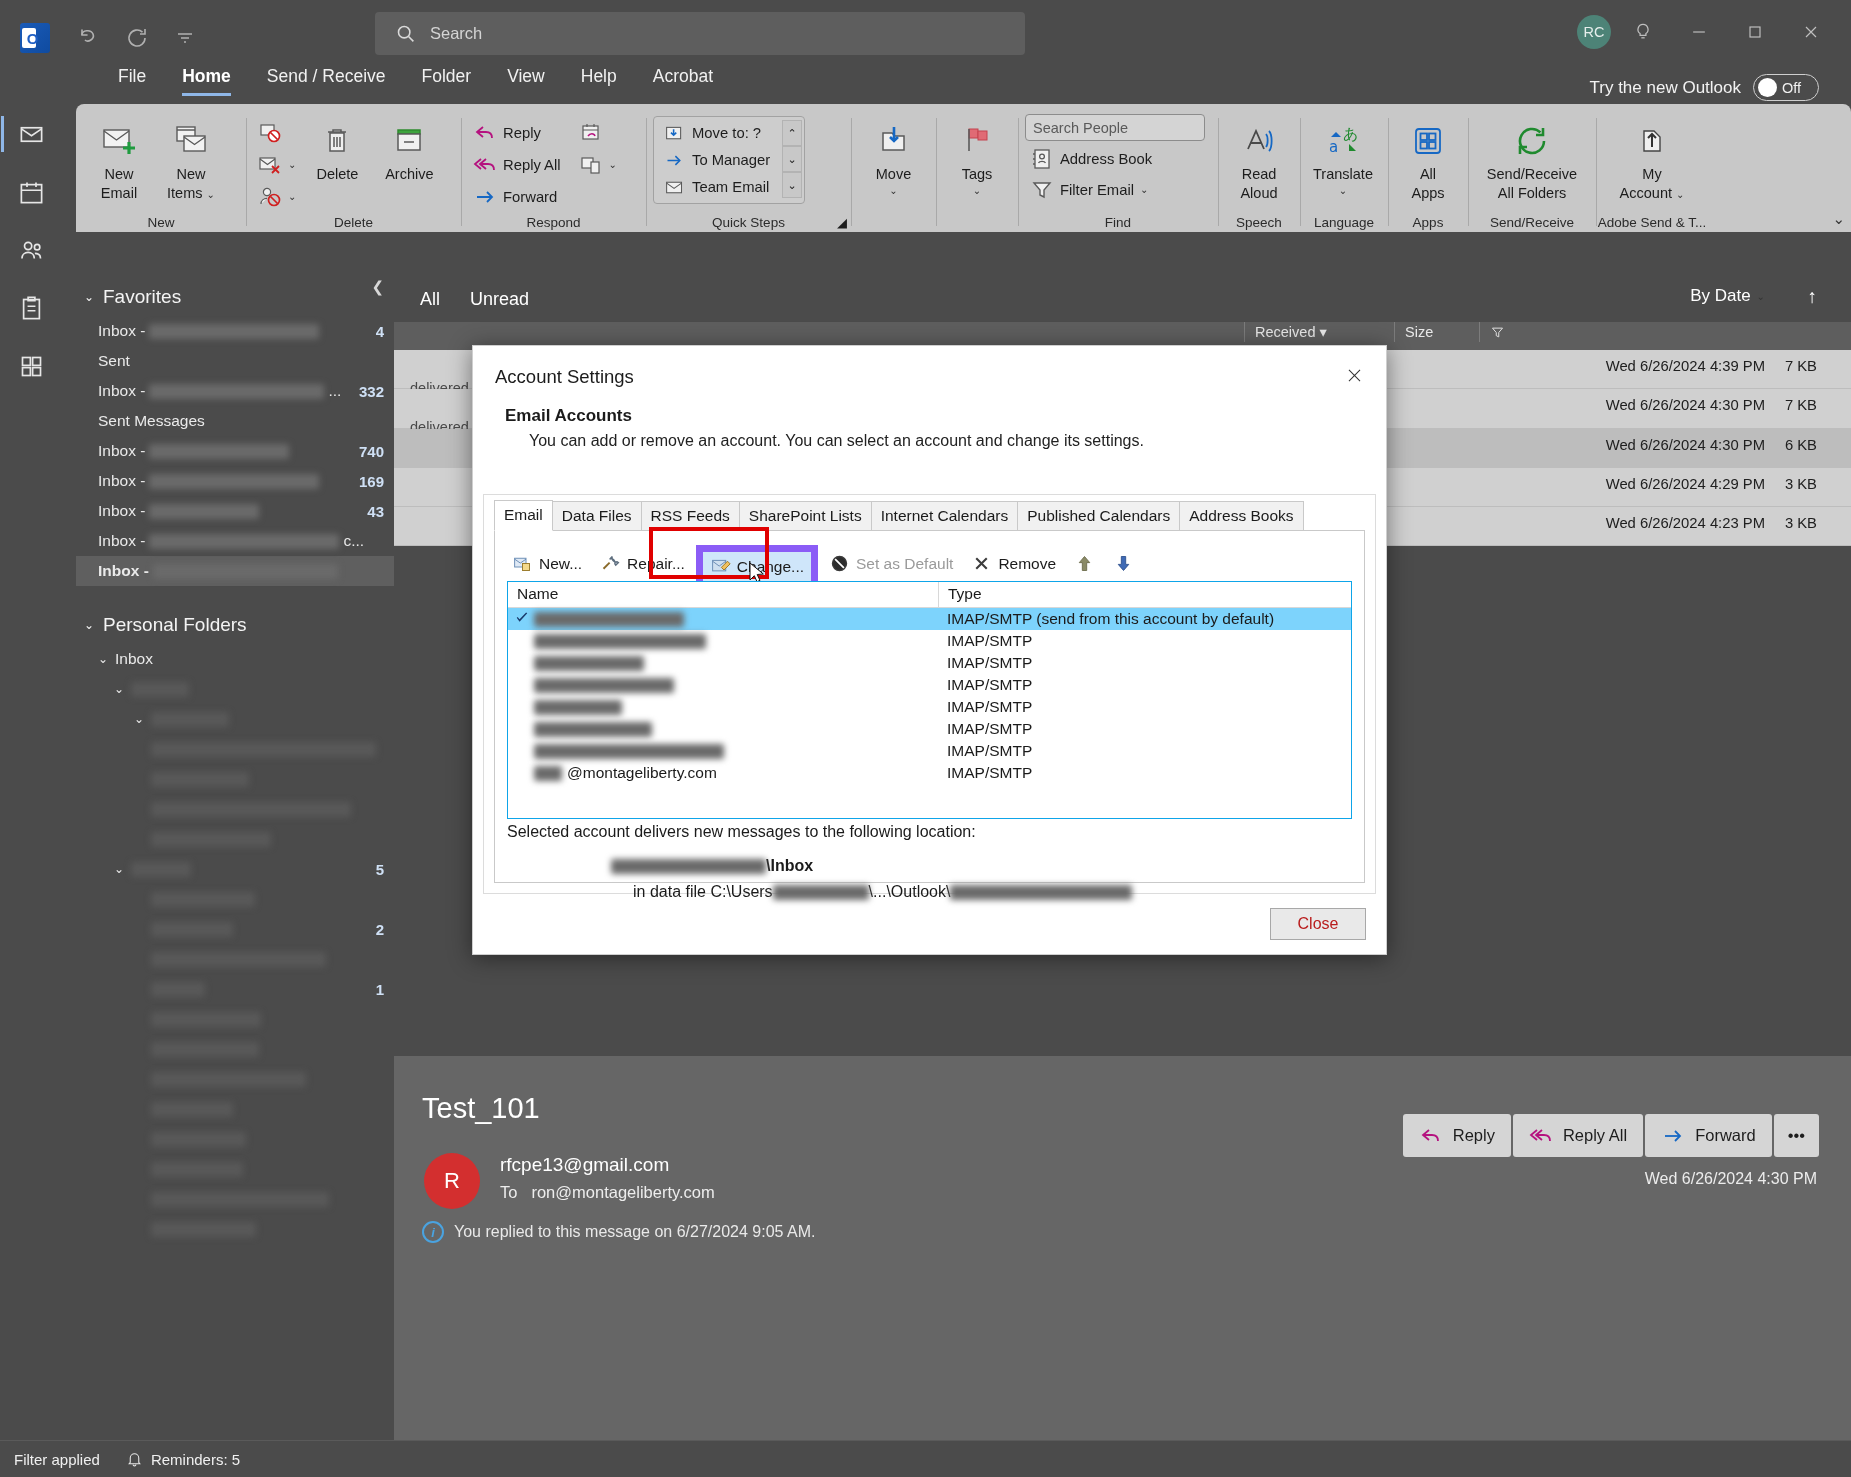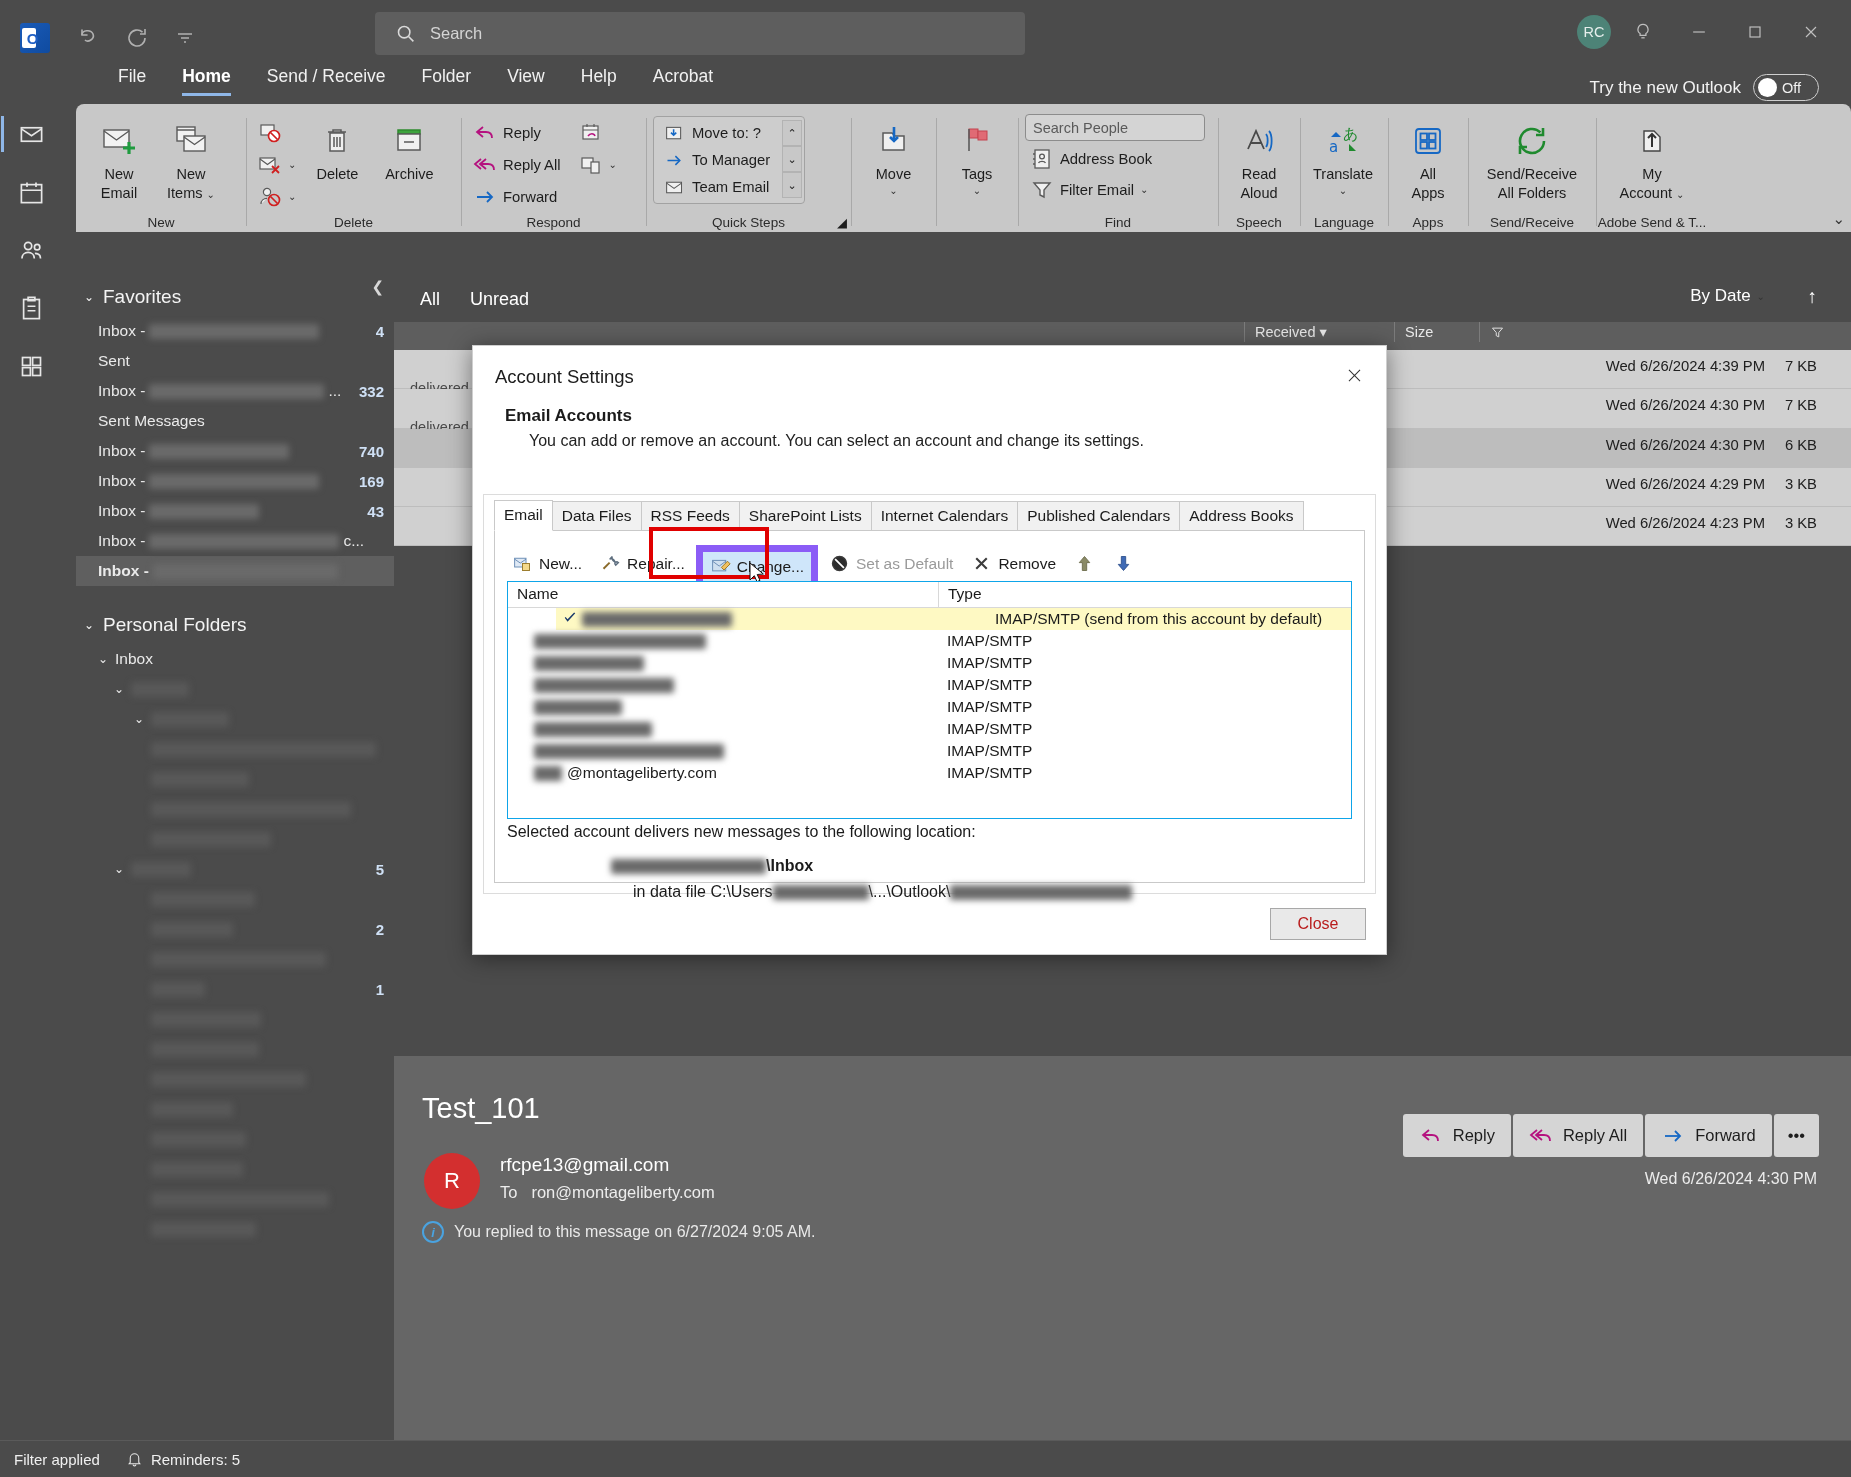--- a/index.html
+++ b/index.html
@@ -227,21 +227,21 @@
   }
   .cursor { position: absolute; left: 243px; top: 23px; width: 18px; height: 24px; }
   .lgrid {
     position: absolute; left: 12px; top: 50px; right: 12px; height: 238px;
     border: 1px solid #0ea5e9; background: #fff; overflow: hidden;
   }
   .lg-head { display: flex; height: 26px; border-bottom: 1px solid #d8d8d8; font-size: 15.5px; }
   .lg-head .h1 { width: 430px; padding: 3px 0 0 9px; }
   .lg-head .h2 { padding: 3px 0 0 9px; border-left: 1px solid #d8d8d8; flex: 1; }
   .lg-row { display: flex; height: 22px; align-items: center; font-size: 15.5px; }
-  .lg-row.sel { background: #fef9c3; margin-left: 48px; }
+  .lg-row.sel { background: #7dd3fc; }
   .lg-name { width: 430px; display: flex; align-items: center; gap: 5px; padding-left: 7px; }
   .lg-type { padding-left: 9px; }
   .check-ic { width: 14px; height: 14px; flex: none; }
   .deliv-1 { position: absolute; left: 12px; top: 292px; font-size: 16px; }
   .deliv-2 { position: absolute; left: 116px; top: 326px; font-size: 16px; font-weight: bold; }
   .deliv-3 { position: absolute; left: 138px; top: 352px; font-size: 16px; }
   .modal-footer { position: absolute; right: 20px; bottom: 14px; }
   .close-btn {
     width: 96px; height: 32px; background: #e9e9e9; border: 1px solid #a8a8a8;
     font-size: 16px; color: #b91c1c; display: flex; align-items: center; justify-content: center;

